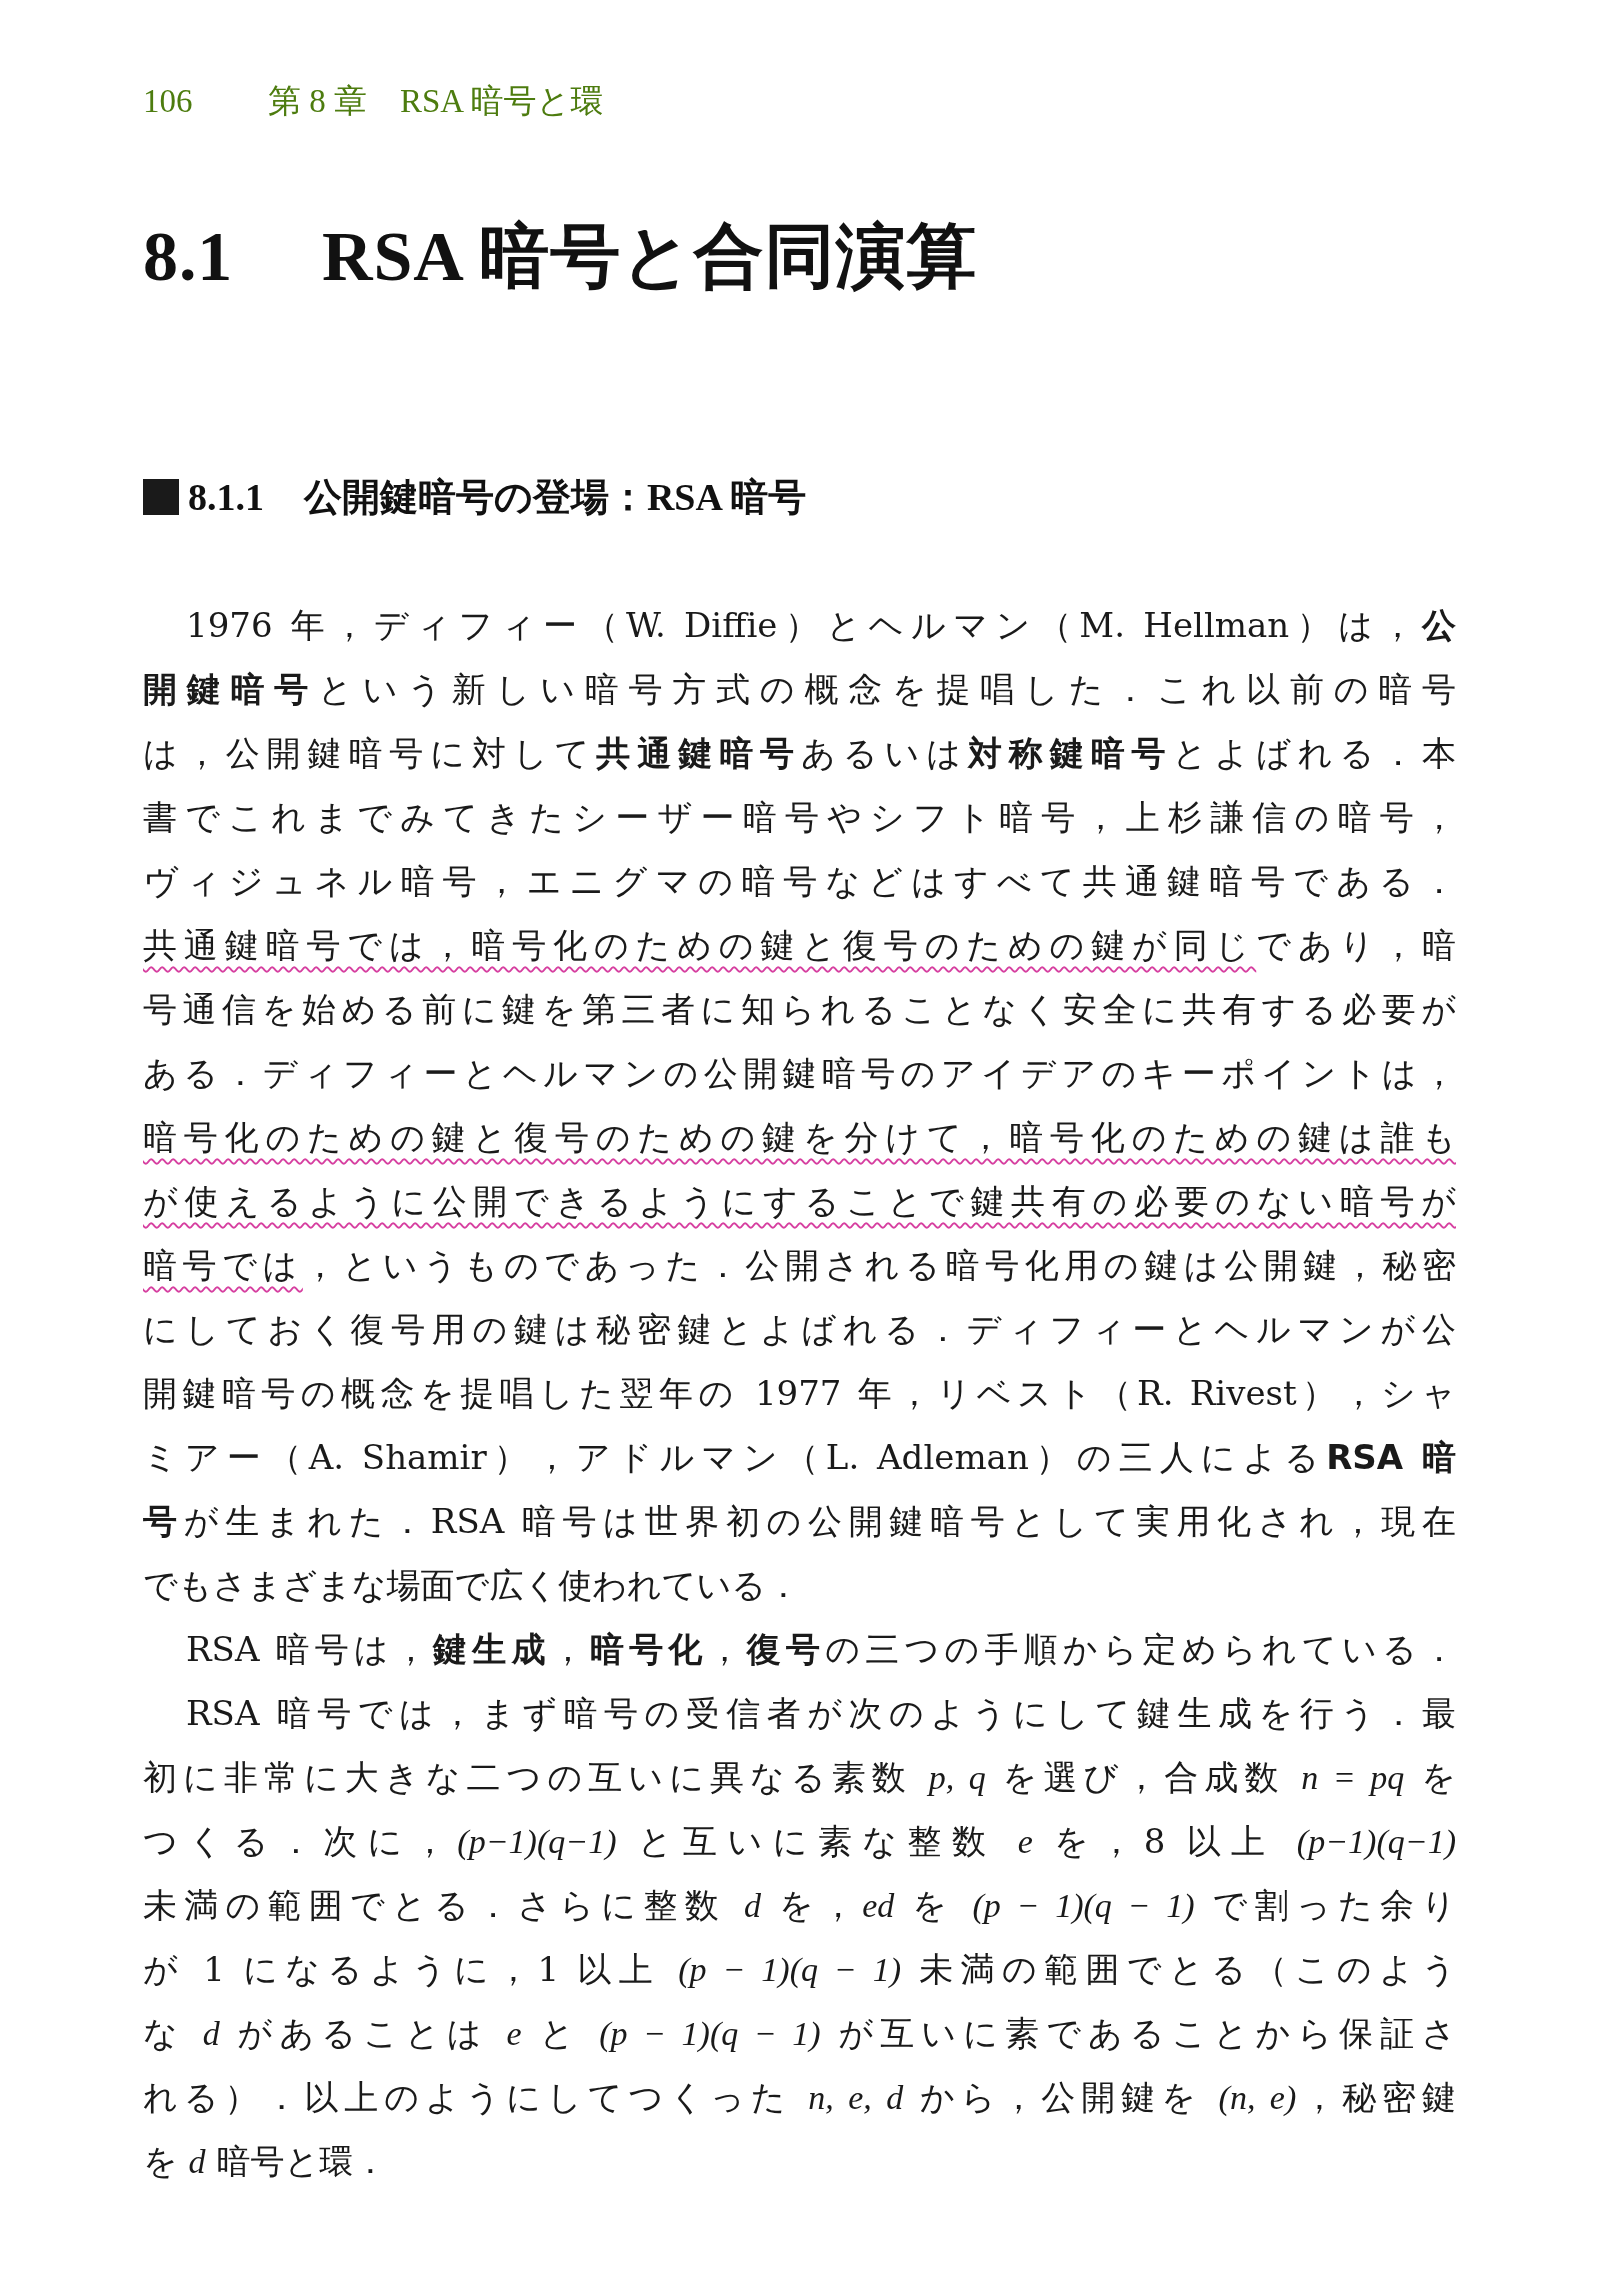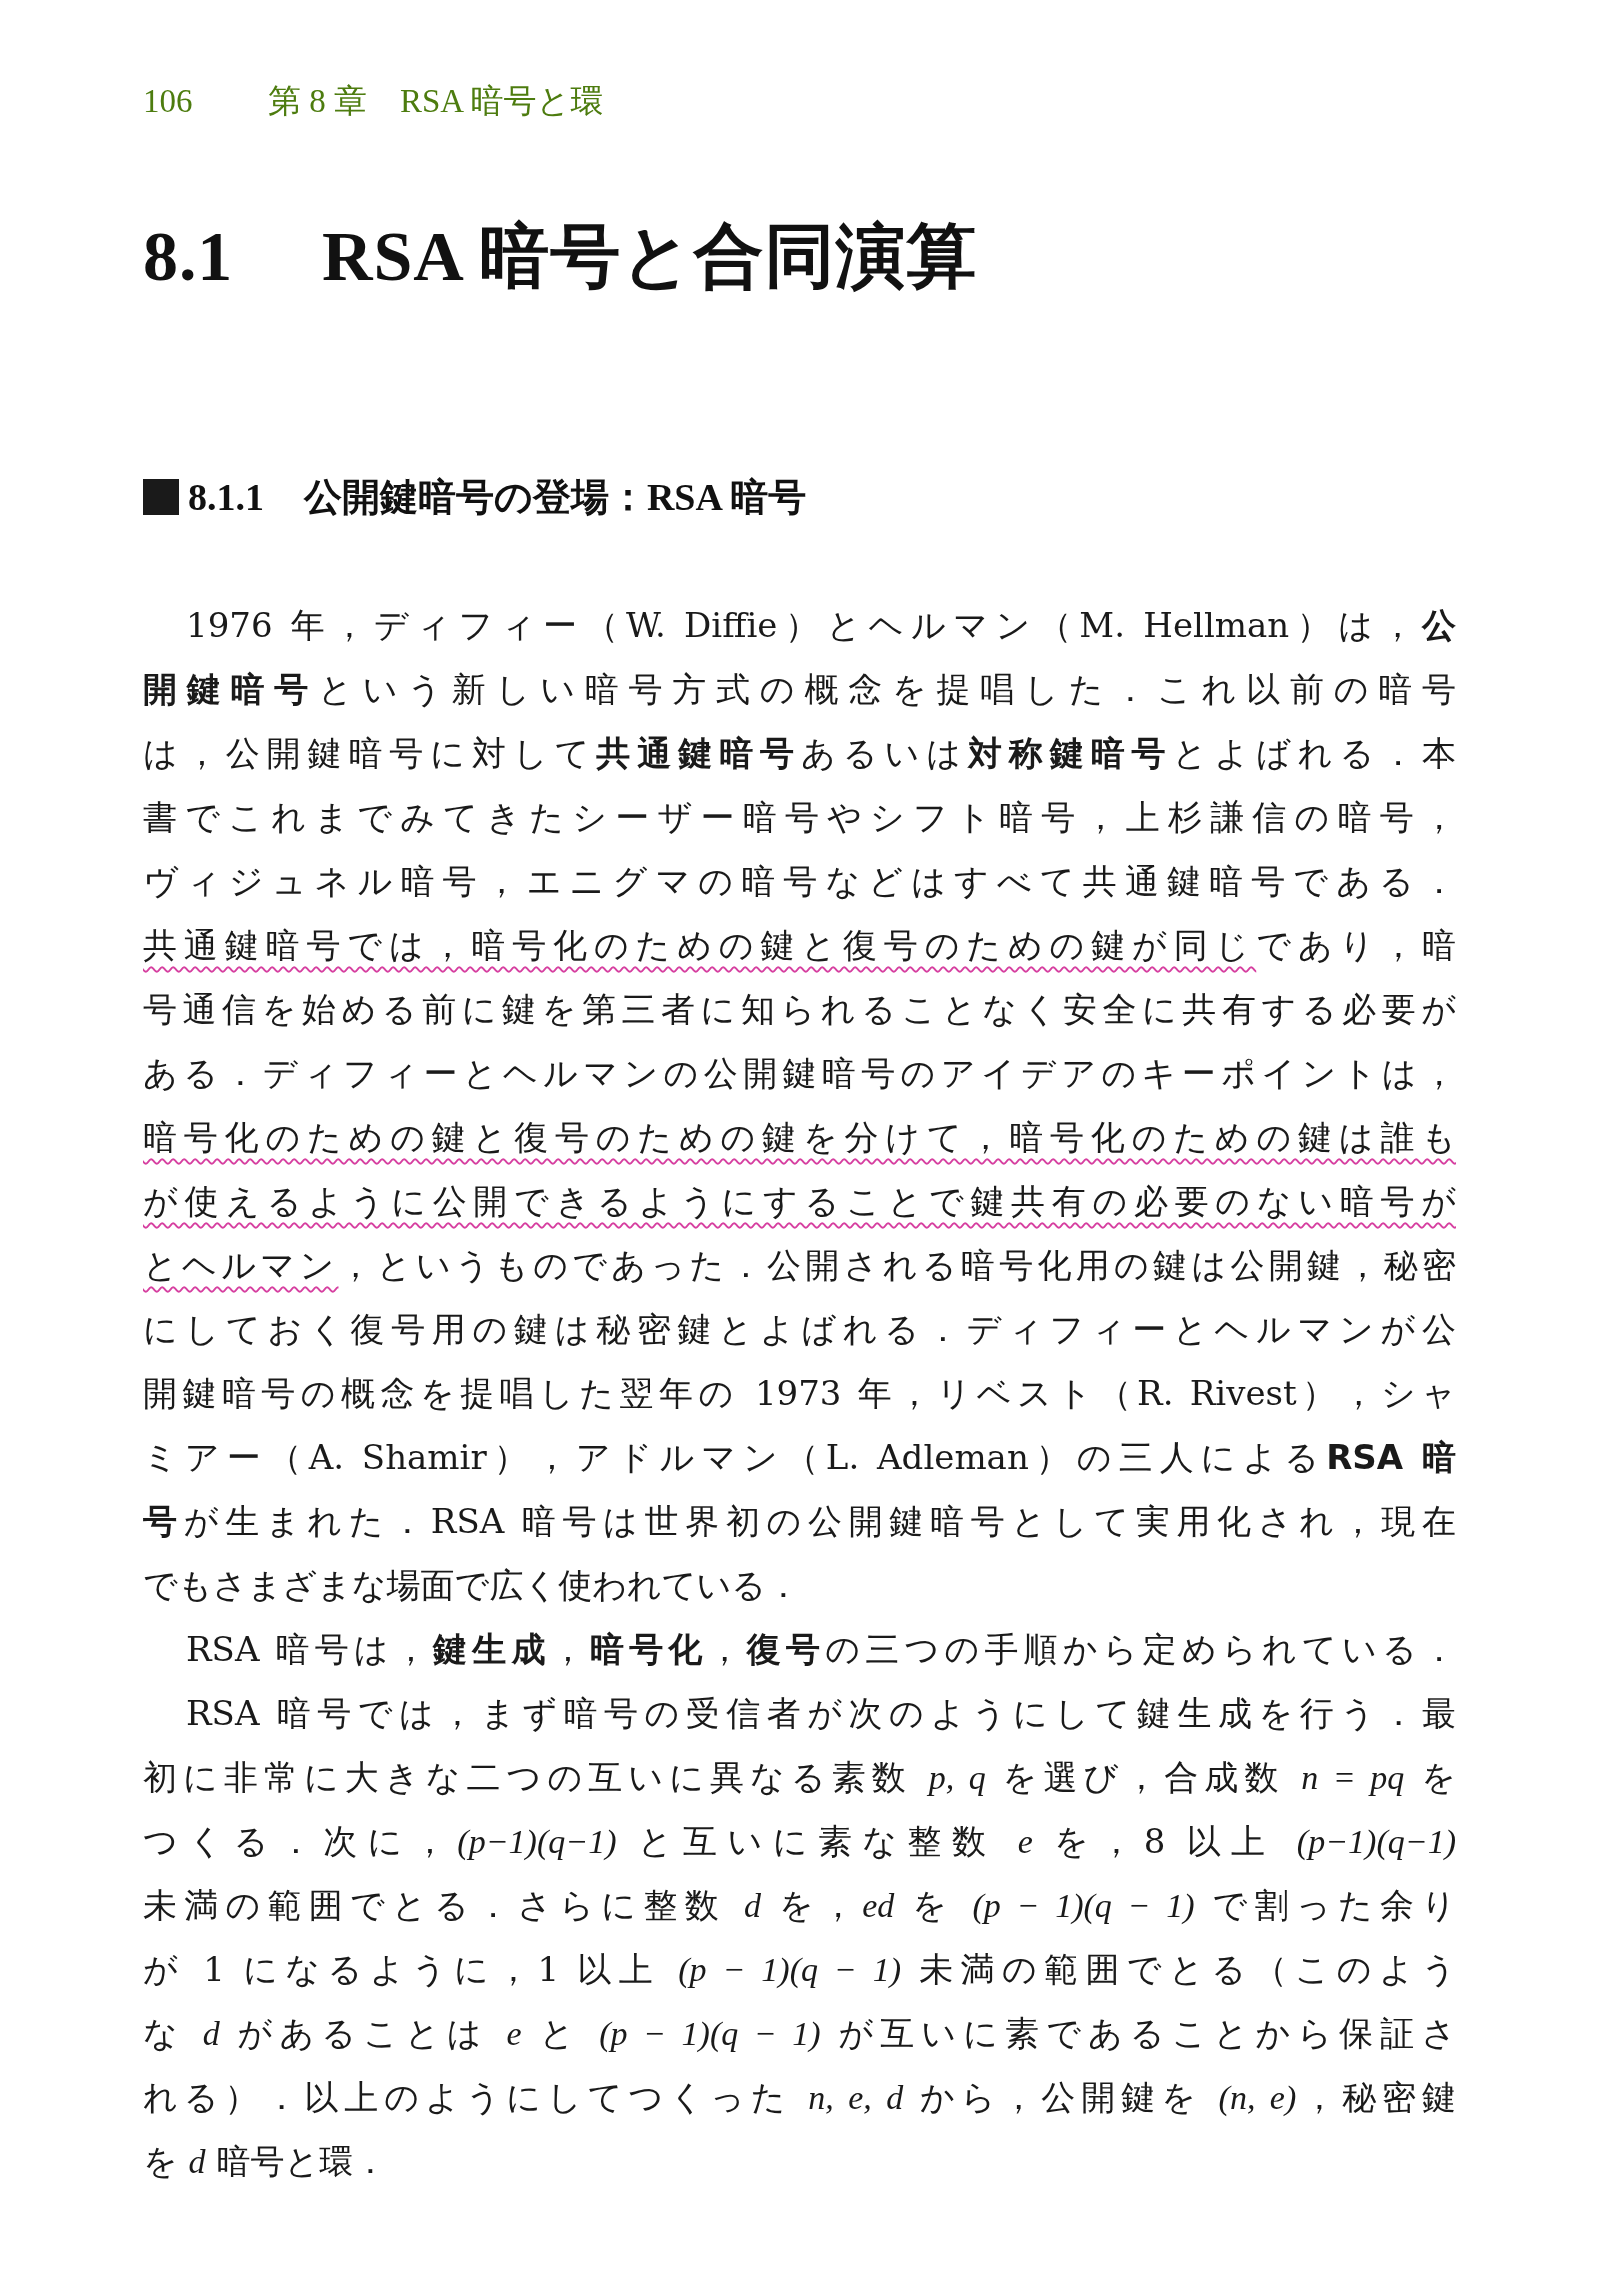--- a/index.html
+++ b/index.html
@@ -72,23 +72,23 @@
   <div class="line indent"><span>1976 年，ディフィー（W. Diffie）とヘルマン（M. Hellman）は，</span><span class="b">公</span></div>
   <div class="line"><span class="b">開鍵暗号</span><span>という新しい暗号方式の概念を提唱した．これ以前の暗号</span></div>
   <div class="line"><span>は，公開鍵暗号に対して</span><span class="b">共通鍵暗号</span><span>あるいは</span><span class="b">対称鍵暗号</span><span>とよばれる．本</span></div>
   <div class="line">書でこれまでみてきたシーザー暗号やシフト暗号，上杉謙信の暗号，</div>
   <div class="line">ヴィジュネル暗号，エニグマの暗号などはすべて共通鍵暗号である．</div>
   <div class="line"><span class="wavy">共通鍵暗号では，暗号化のための鍵と復号のための鍵が同じ</span><span>であり，暗</span></div>
   <div class="line">号通信を始める前に鍵を第三者に知られることなく安全に共有する必要が</div>
   <div class="line">ある．ディフィーとヘルマンの公開鍵暗号のアイデアのキーポイントは，</div>
   <div class="line"><span class="wavy">暗号化のための鍵と復号のための鍵を分けて，暗号化のための鍵は誰も</span></div>
   <div class="line"><span class="wavy">が使えるように公開できるようにすることで鍵共有の必要のない暗号が</span></div>
-  <div class="line"><span class="wavy">とヘルマン</span><span>，というものであった．公開される暗号化用の鍵は公開鍵，秘密</span></div>
+  <div class="line"><span class="wavy">暗号では</span><span>，というものであった．公開される暗号化用の鍵は公開鍵，秘密</span></div>
   <div class="line">にしておく復号用の鍵は秘密鍵とよばれる．ディフィーとヘルマンが公</div>
-  <div class="line">開鍵暗号の概念を提唱した翌年の 1973 年，リベスト（R. Rivest），シャ</div>
+  <div class="line">開鍵暗号の概念を提唱した翌年の 1977 年，リベスト（R. Rivest），シャ</div>
   <div class="line"><span>ミアー（A. Shamir），アドルマン（L. Adleman）の三人による</span><span class="b">RSA 暗</span></div>
   <div class="line"><span class="b">号</span><span>が生まれた．RSA 暗号は世界初の公開鍵暗号として実用化され，現在</span></div>
   <div class="line last">でもさまざまな場面で広く使われている．</div>
 
   <div class="line indent"><span>RSA 暗号は，</span><span class="b">鍵生成</span><span>，</span><span class="b">暗号化</span><span>，</span><span class="b">復号</span><span>の三つの手順から定められている．</span></div>
 
   <div class="line indent">RSA 暗号では，まず暗号の受信者が次のようにして鍵生成を行う．最</div>
   <div class="line"><span>初に非常に大きな二つの互いに異なる素数 </span><span class="m">p, q</span><span> を選び，合成数 </span><span class="m">n = pq</span><span> を</span></div>
   <div class="line"><span>つくる．次に，</span><span class="m">(p−1)(q−1)</span><span> と互いに素な整数 </span><span class="m">e</span><span> を，8 以上 </span><span class="m">(p−1)(q−1)</span></div>
   <div class="line"><span>未満の範囲でとる．さらに整数 </span><span class="m">d</span><span> を，</span><span class="m">ed</span><span> を </span><span class="m">(p − 1)(q − 1)</span><span> で割った余り</span></div>

